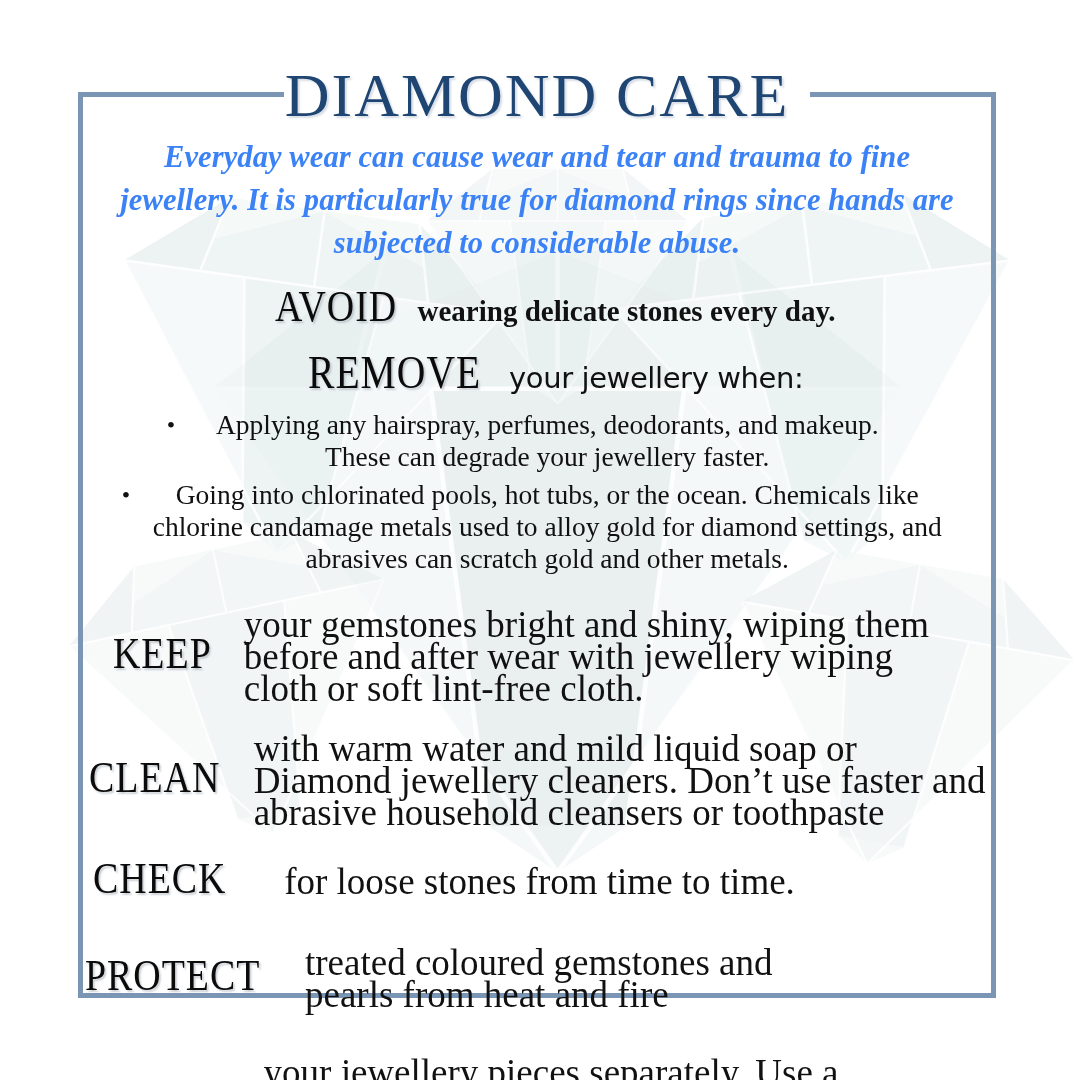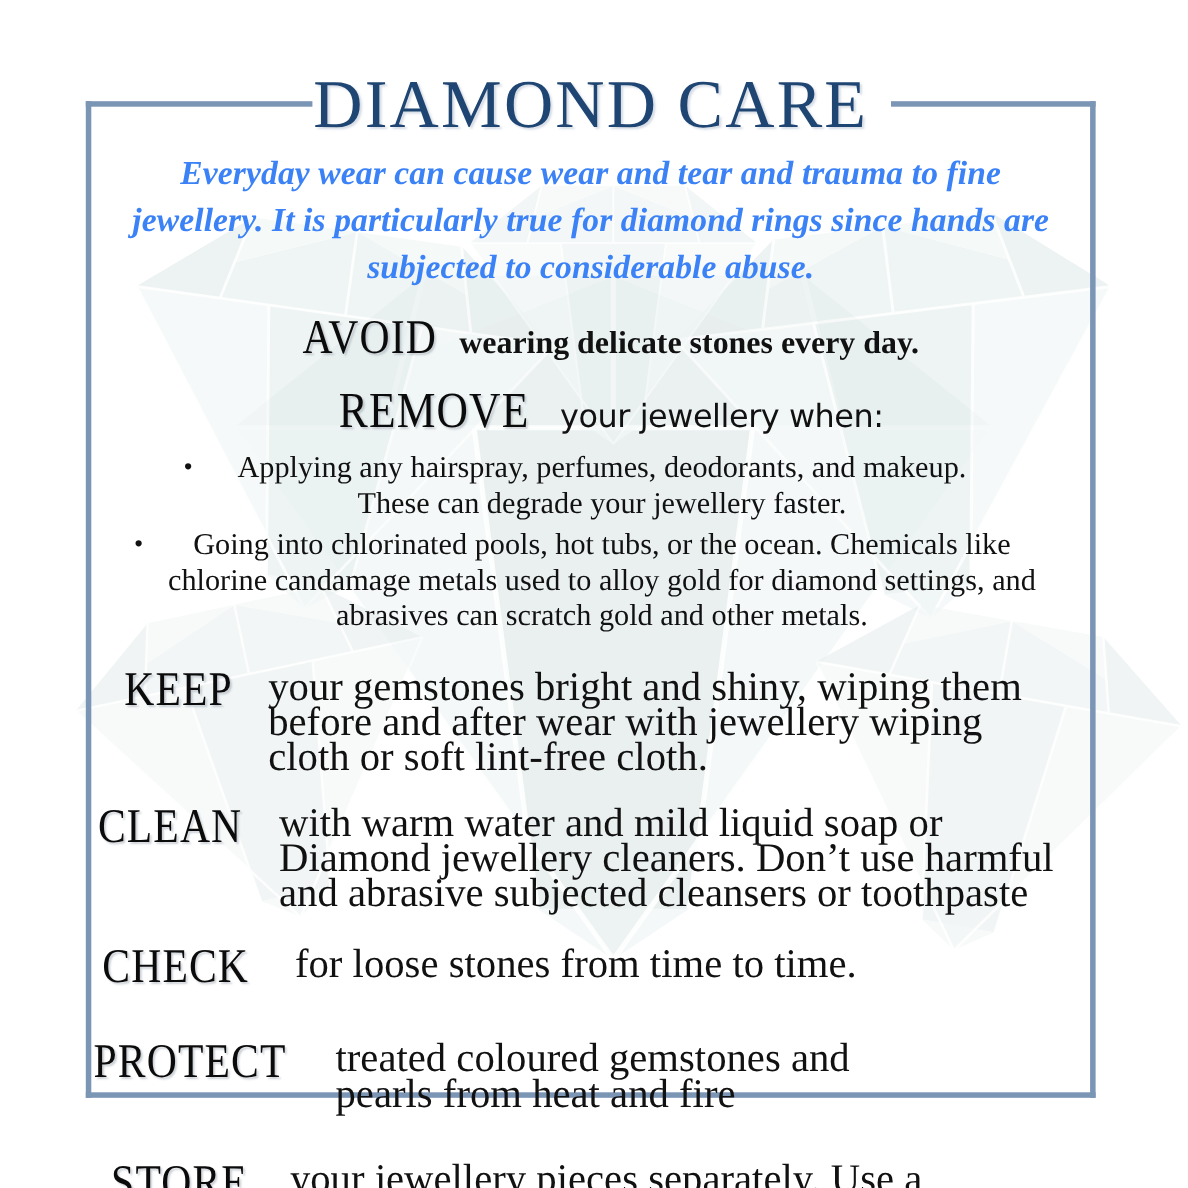--- a/index.html
+++ b/index.html
@@ -130,21 +130,21 @@
     color: #111;
   }
   .bullet .btext {
     text-align: center;
     max-width: 800px;
   }
 
   
   .kw-row {
     display: flex;
-    align-items: flex-start;
+    align-items: center;
     margin-top: 24px;
   }
   .kw-row .kw-cell {
     flex: 0 0 auto;
     padding-top: 2px;
   }
   .kw-row .kw {
     font-size: 44px;
     line-height: 48px;
     display: inline-block;
@@ -154,21 +154,21 @@
     font-size: 37px;
     line-height: 32px;
     color: #111;
     padding-top: 8px;
   }
 
   .row-keep    { margin-top: 26px; }
   .row-keep    .kw-cell { margin-left: 30px; }
   .row-clean   { margin-top: 20px; }
   .row-clean   .kw-cell { margin-left: 6px; }
-  .row-check   { margin-top: 24px; }
+  .row-check   { margin-top: 24px; gap: 16px; }
   .row-check   .kw-cell { margin-left: 10px; }
   .row-protect { margin-top: 36px; }
   .row-protect .kw-cell { margin-left: 2px; }
   .row-store   { margin-top: 38px; }
   .row-store   .kw-cell { margin-left: 18px; }
 
   .row-keep    .para { margin-left: 16px; max-width: 730px; }
   .row-clean   .para { margin-left: 12px; max-width: 745px; }
   .row-check   .para { margin-left: 20px; }
   .row-protect .para { margin-left: 16px; }
@@ -252,21 +252,21 @@
       <div class="kw-cell">
         <span class="kw">KEEP</span>
       </div>
       <div class="para">your gemstones bright and shiny, wiping them before and after wear with jewellery wiping cloth or soft lint-free cloth.</div>
     </div>
 
     <div class="kw-row row-clean">
       <div class="kw-cell">
         <span class="kw">CLEAN</span>
       </div>
-      <div class="para">with warm water and mild liquid soap or Diamond jewellery cleaners. Don’t use harmful and abrasive subjected cleansers or toothpaste</div>
+      <div class="para">with warm water and mild liquid soap or Diamond jewellery cleaners. Don’t use faster and abrasive household cleansers or toothpaste</div>
     </div>
 
     <div class="kw-row row-check">
       <div class="kw-cell">
         <span class="kw">CHECK</span>
       </div>
       <div class="para">for loose stones from time to time.</div>
     </div>
 
     <div class="kw-row row-protect">

